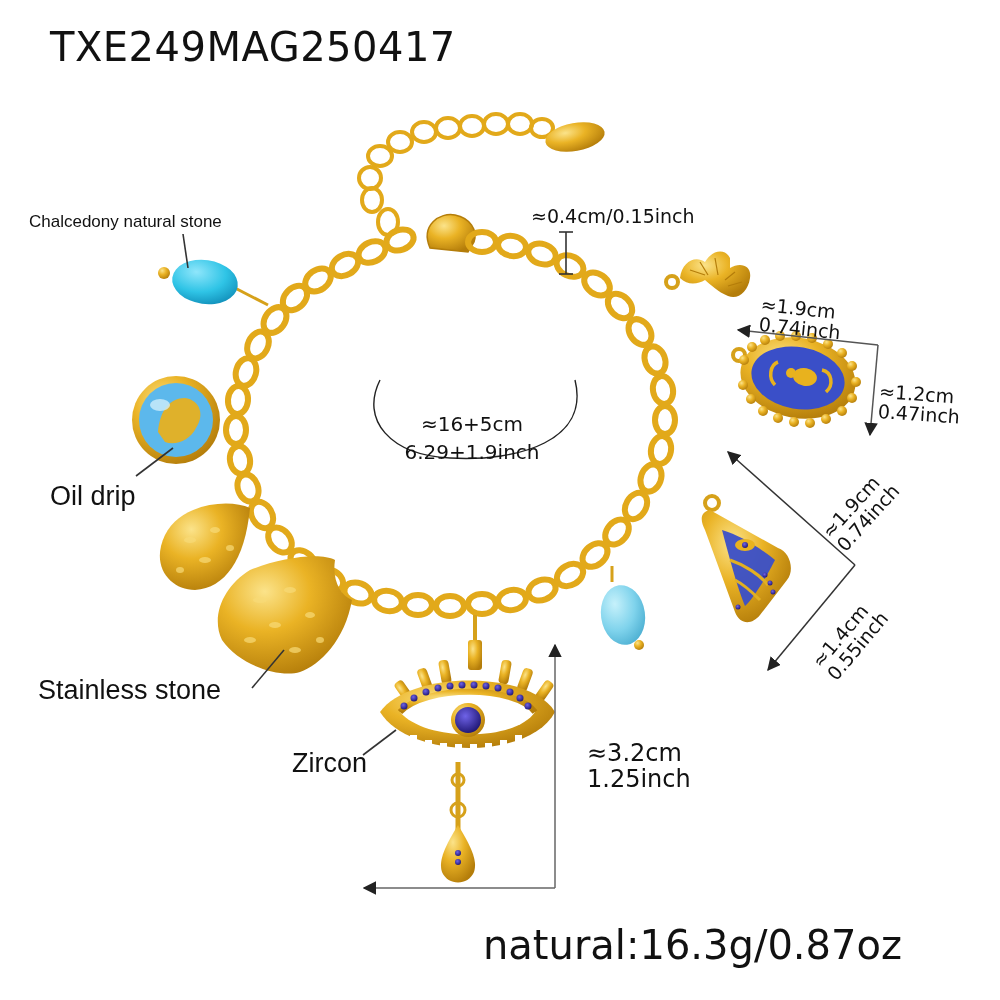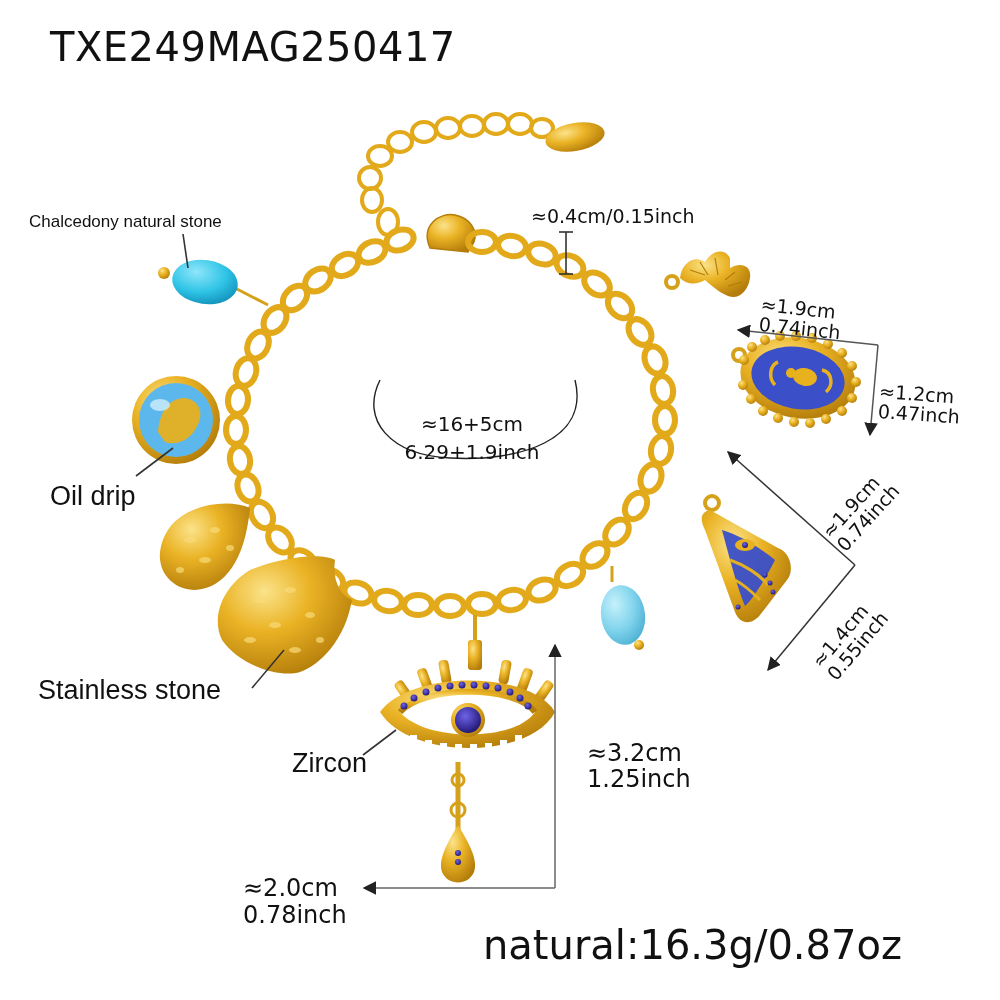--- a/index.html
+++ b/index.html
@@ -327,19 +327,15 @@
   <div class="txt two-line dim-sm" style="left:808px; top:658px; transform:rotate(-50deg); transform-origin:left top;">
     <span>≈1.4cm</span>
     <span>0.55inch</span>
   </div>
 
   <div class="txt two-line dim" style="left:563px; top:740px; font-size:24px; line-height:26px;margin-left:24px;">
     <span>≈3.2cm</span>
     <span>1.25inch</span>
   </div>
 
-  <div class="txt two-line dim" style="left:243px; top:875px; font-size:24px; line-height:27px;">
-    <span>≈2.0cm</span>
-    <span>0.78inch</span>
-  </div>
 
   <div class="txt weight">natural:16.3g/0.87oz</div>
 </div>
 
 </body></html>

